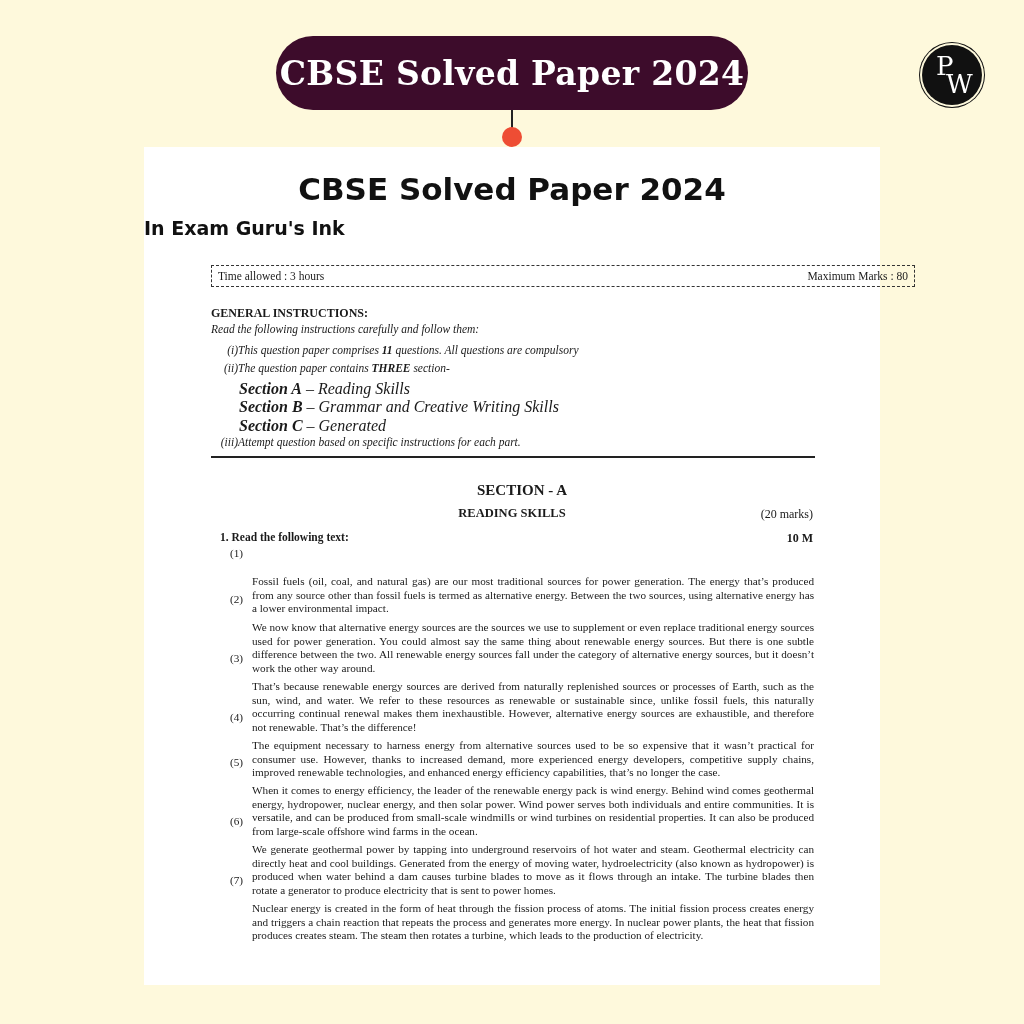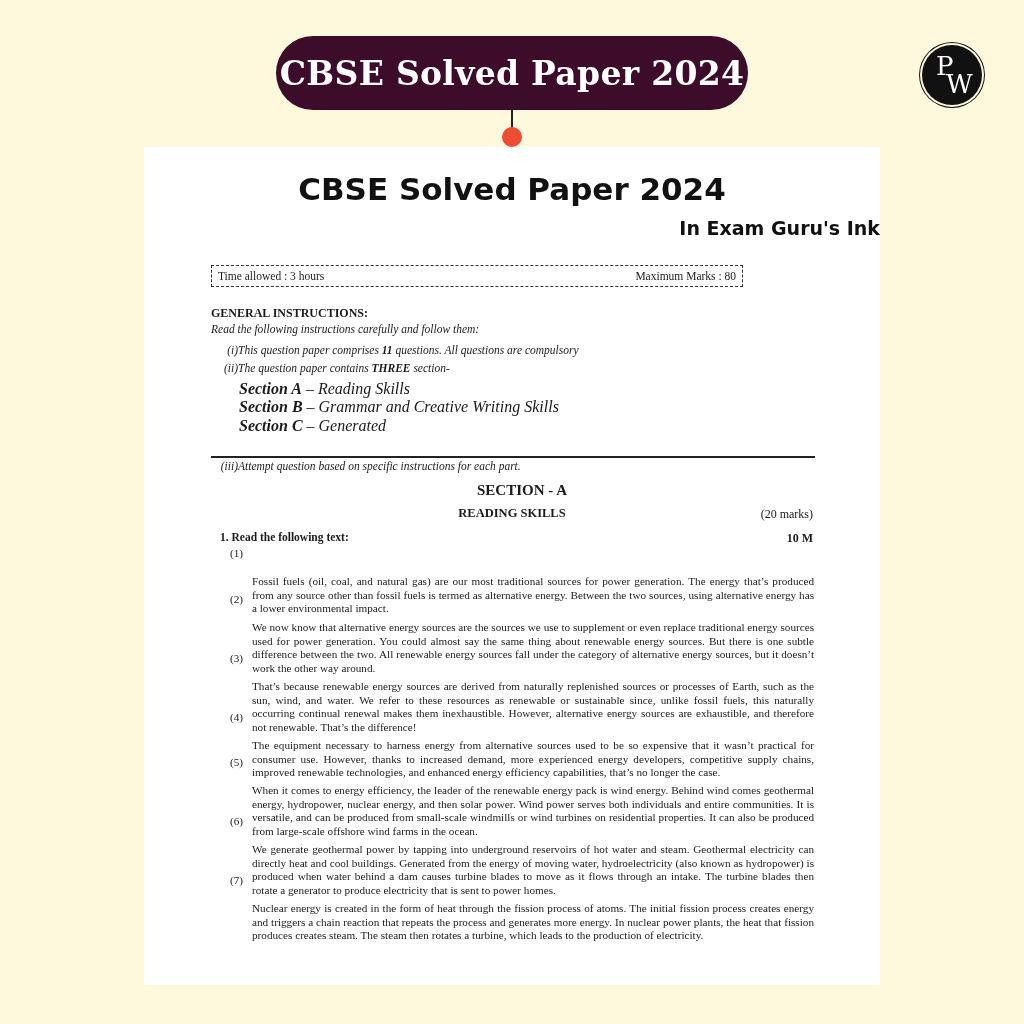--- a/index.html
+++ b/index.html
@@ -31,25 +31,25 @@
   .logo-p { position: absolute; left: 14px; top: 6px; color: #fff; font-family: "DejaVu Serif", serif; font-size: 26px; }
   .logo-w { position: absolute; left: 24px; top: 24px; color: #fff; font-family: "DejaVu Serif", serif; font-size: 26px; }
   .paper {
     position: absolute; left: 144px; top: 147px; width: 736px; height: 838px; background: #ffffff;
   }
   .doc-title {
     position: absolute; left: 0; right: 0; top: 24px; text-align: center;
     font-family: "DejaVu Sans", sans-serif; font-weight: bold; font-size: 31px; color: #111;
   }
   .doc-subtitle {
-    position: absolute; left: 0; right: 0; top: 70px; text-align: right;
+    position: absolute; left: 0; right: 0; top: 70px; text-align: left;
     font-family: "DejaVu Sans", sans-serif; font-weight: bold; font-size: 19px; color: #111;
   }
   .info-box {
-    position: absolute; left: 67px; top: 118px; width: 532px; height: 22px;
+    position: absolute; left: 67px; top: 118px; width: 704px; height: 22px;
     border: 1.5px dashed #333; display: flex; justify-content: space-between; align-items: center;
     padding: 0 6px; box-sizing: border-box; font-size: 11.5px;
   }
   .gi-head { position: absolute; left: 67px; top: 159px; font-weight: bold; font-size: 12px; }
   .gi-sub { position: absolute; left: 67px; top: 176px; font-weight: normal; font-style: italic; font-size: 11.5px; }
   .instr { position: absolute; left: 67px; width: 610px; font-style: italic; font-size: 11.5px; }
   .instr .num { display: inline-block; width: 27px; text-align: right; margin-right: 0; }
   .instr .txt { position: absolute; left: 27px; }
   .sec-line { position: absolute; left: 95px; font-style: italic; font-size: 16px; }
   .rule { position: absolute; left: 67px; top: 309px; width: 604px; height: 1.5px; background: #222; }
@@ -95,21 +95,21 @@
     <span class="num">(i)</span>
     <span class="txt">This question paper comprises <b>11</b> questions. All questions are compulsory</span>
   </div>
   <div class="instr" style="top:215px;">
     <span class="num">(ii)</span>
     <span class="txt">The question paper contains <b>THREE</b> section-</span>
   </div>
   <div class="sec-line" style="top:233px;"><b>Section A</b><span> – Reading Skills</span></div>
   <div class="sec-line" style="top:251px;"><b>Section B</b><span> – Grammar and Creative Writing Skills</span></div>
   <div class="sec-line" style="top:270px;"><b>Section C</b><span> – Generated</span></div>
-  <div class="instr" style="top:289px;margin-top:24px;">
+  <div class="instr" style="top:289px;">
     <span class="num">(iii)</span>
     <span class="txt">Attempt question based on specific instructions for each part.</span>
   </div>
 
   <div class="rule"></div>
 
   <div class="sec-title">SECTION - A</div>
   <div class="sec-sub">READING SKILLS</div>
   <div class="sec-marks">(20 marks)</div>
 

